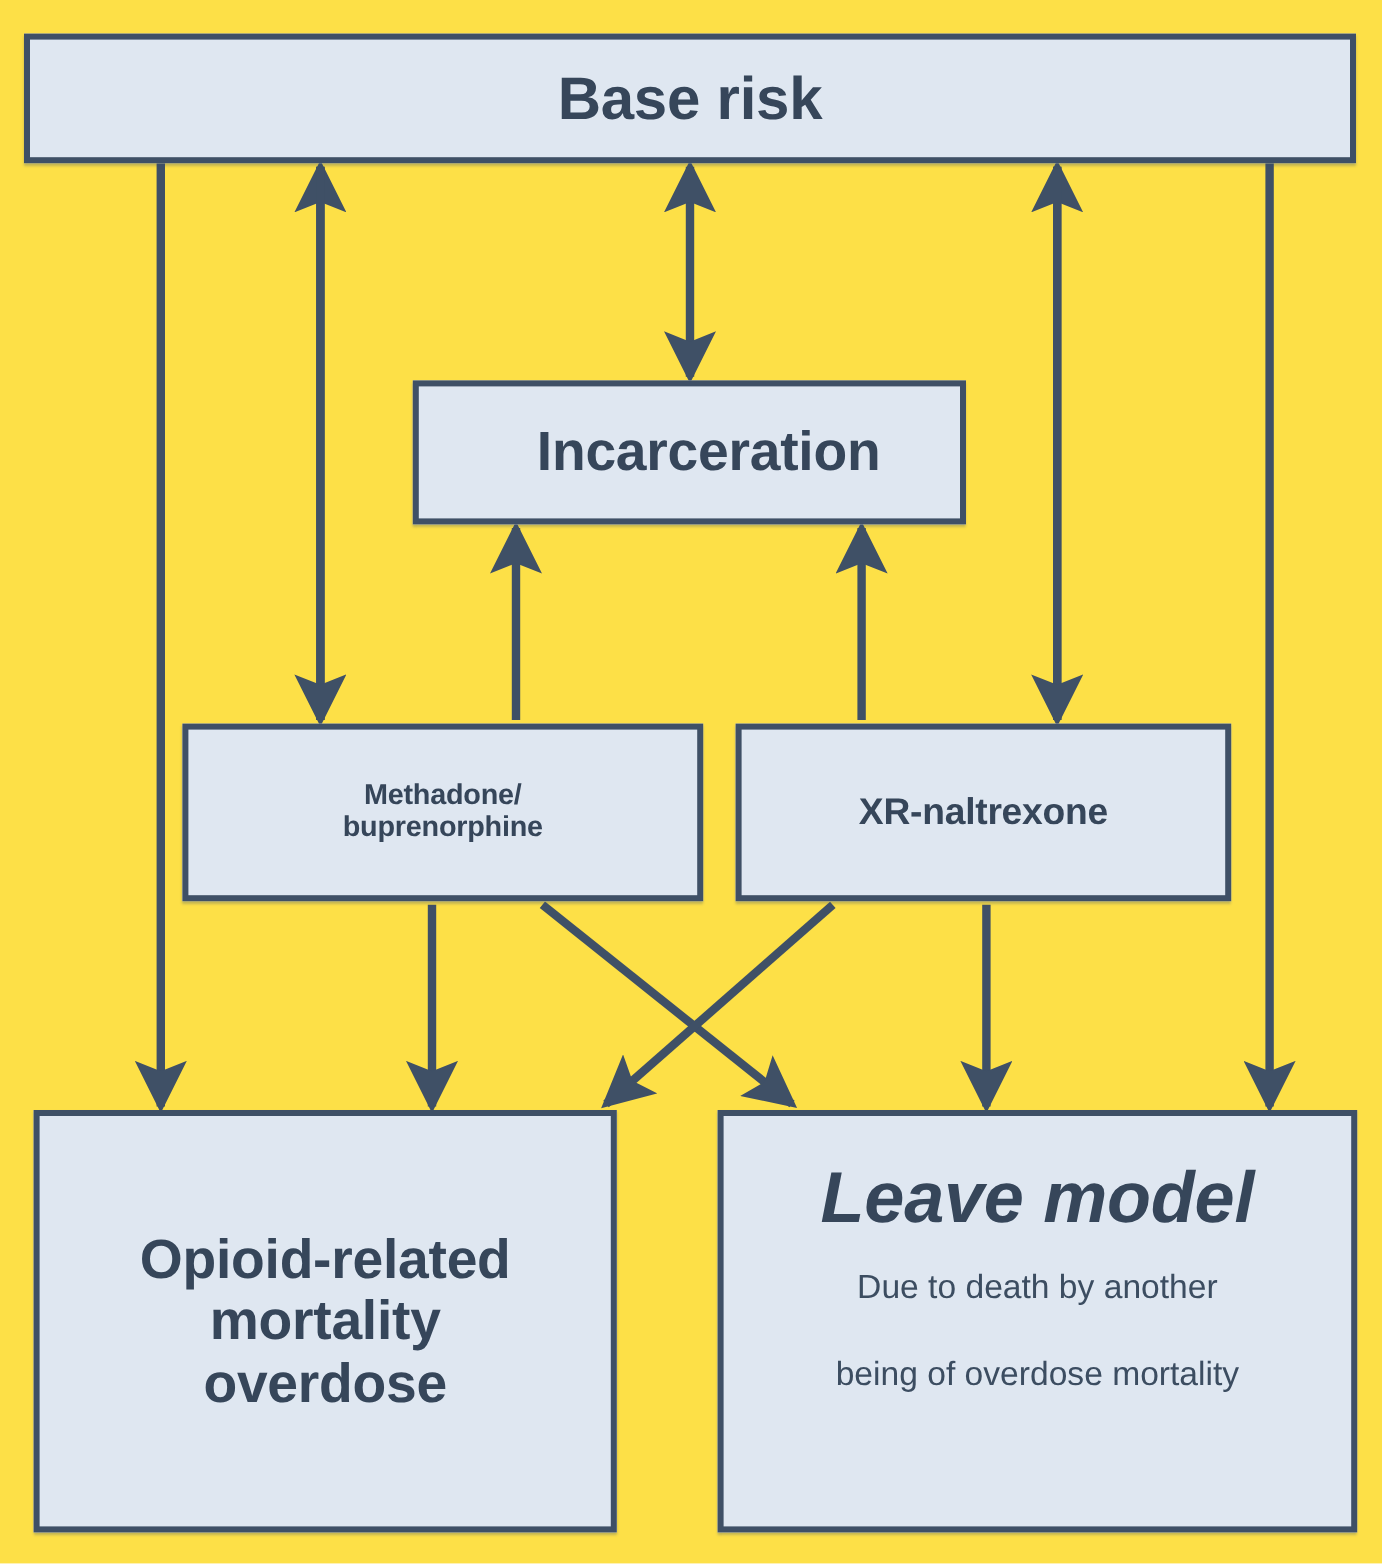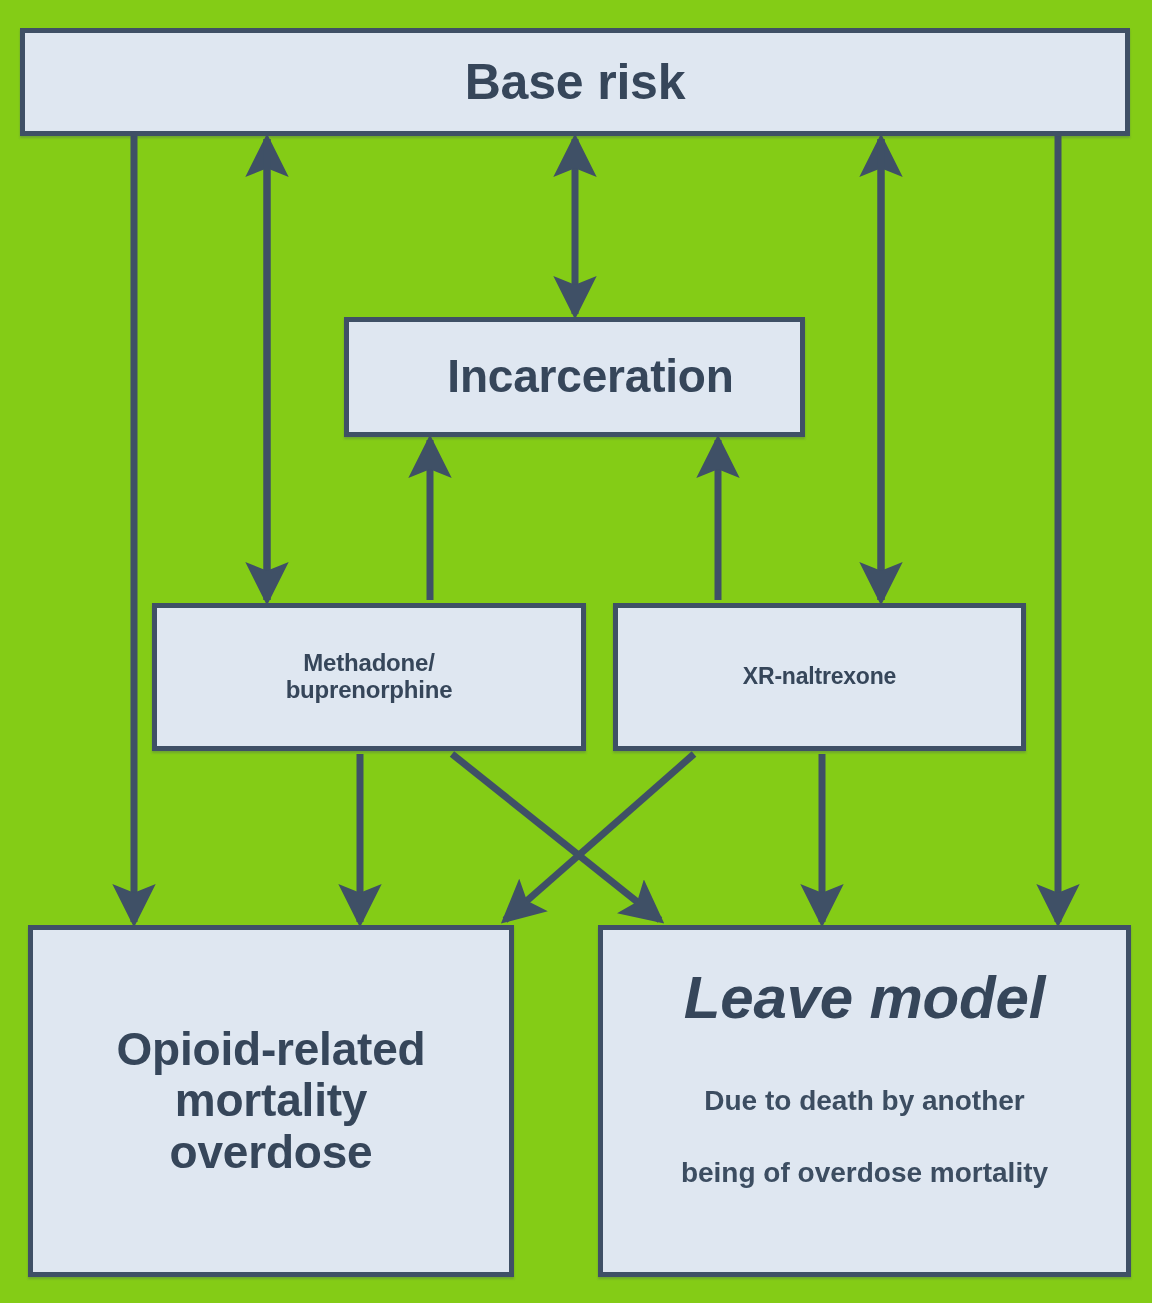--- a/index.html
+++ b/index.html
@@ -5,21 +5,21 @@
 <style>
   html, body {
     margin: 0;
     padding: 0;
     background: #ffffff;
   }
   #canvas {
     position: relative;
     width: 1152px;
     height: 1303px;
-    background: #84cc16;
+    background: #fde047;
     font-family: "Liberation Sans", "DejaVu Sans", sans-serif;
     overflow: hidden;
   }
   svg.edges {
     position: absolute;
     left: 0;
     top: 0;
     width: 1152px;
     height: 1303px;
     pointer-events: none;
@@ -37,38 +37,37 @@
     color: #36465a;
     box-shadow: 0 2px 2px rgba(60,80,105,0.30);
     z-index: 2;
   }
   .node .title {
     font-weight: bold;
     line-height: 1.12;
     letter-spacing: -0.2px;
   }
   .node .subtitle {
-    font-weight: bold;
+    font-weight: normal;
     line-height: 1.28;
     color: #3c4d61;
-    margin-top: 28px;
   }
 
   
   #node-base-risk      { left: 20px;  top: 28px;   width: 1110px; height: 108px; }
   #node-base-risk .title { font-size: 50px; }
 
   #node-incarceration  { left: 344px; top: 317px;  width: 461px;  height: 120px; padding-left: 32px; }
   #node-incarceration .title { font-size: 46px; }
 
   #node-mat            { left: 152px; top: 603px;  width: 434px;  height: 148px; }
   #node-mat .title     { font-size: 24px; }
 
   #node-xrn            { left: 613px; top: 603px;  width: 413px;  height: 148px; }
-  #node-xrn .title     { font-size: 23px; text-align: center; }
+  #node-xrn .title     { font-size: 31px; text-align: center; }
 
   #node-overdose       { left: 28px;  top: 925px;  width: 486px;  height: 352px; }
   #node-overdose .title { font-size: 46px; padding: 0 16px; }
 
   #node-leave          { left: 598px; top: 925px;  width: 533px;  height: 352px;
                           justify-content: flex-start; padding-top: 34px; }
   #node-leave .title   { font-size: 60px; margin-bottom: 24px; font-style: italic; }
   #node-leave .subtitle { font-size: 28px; padding: 0 14px; }
 </style>
 </head>

